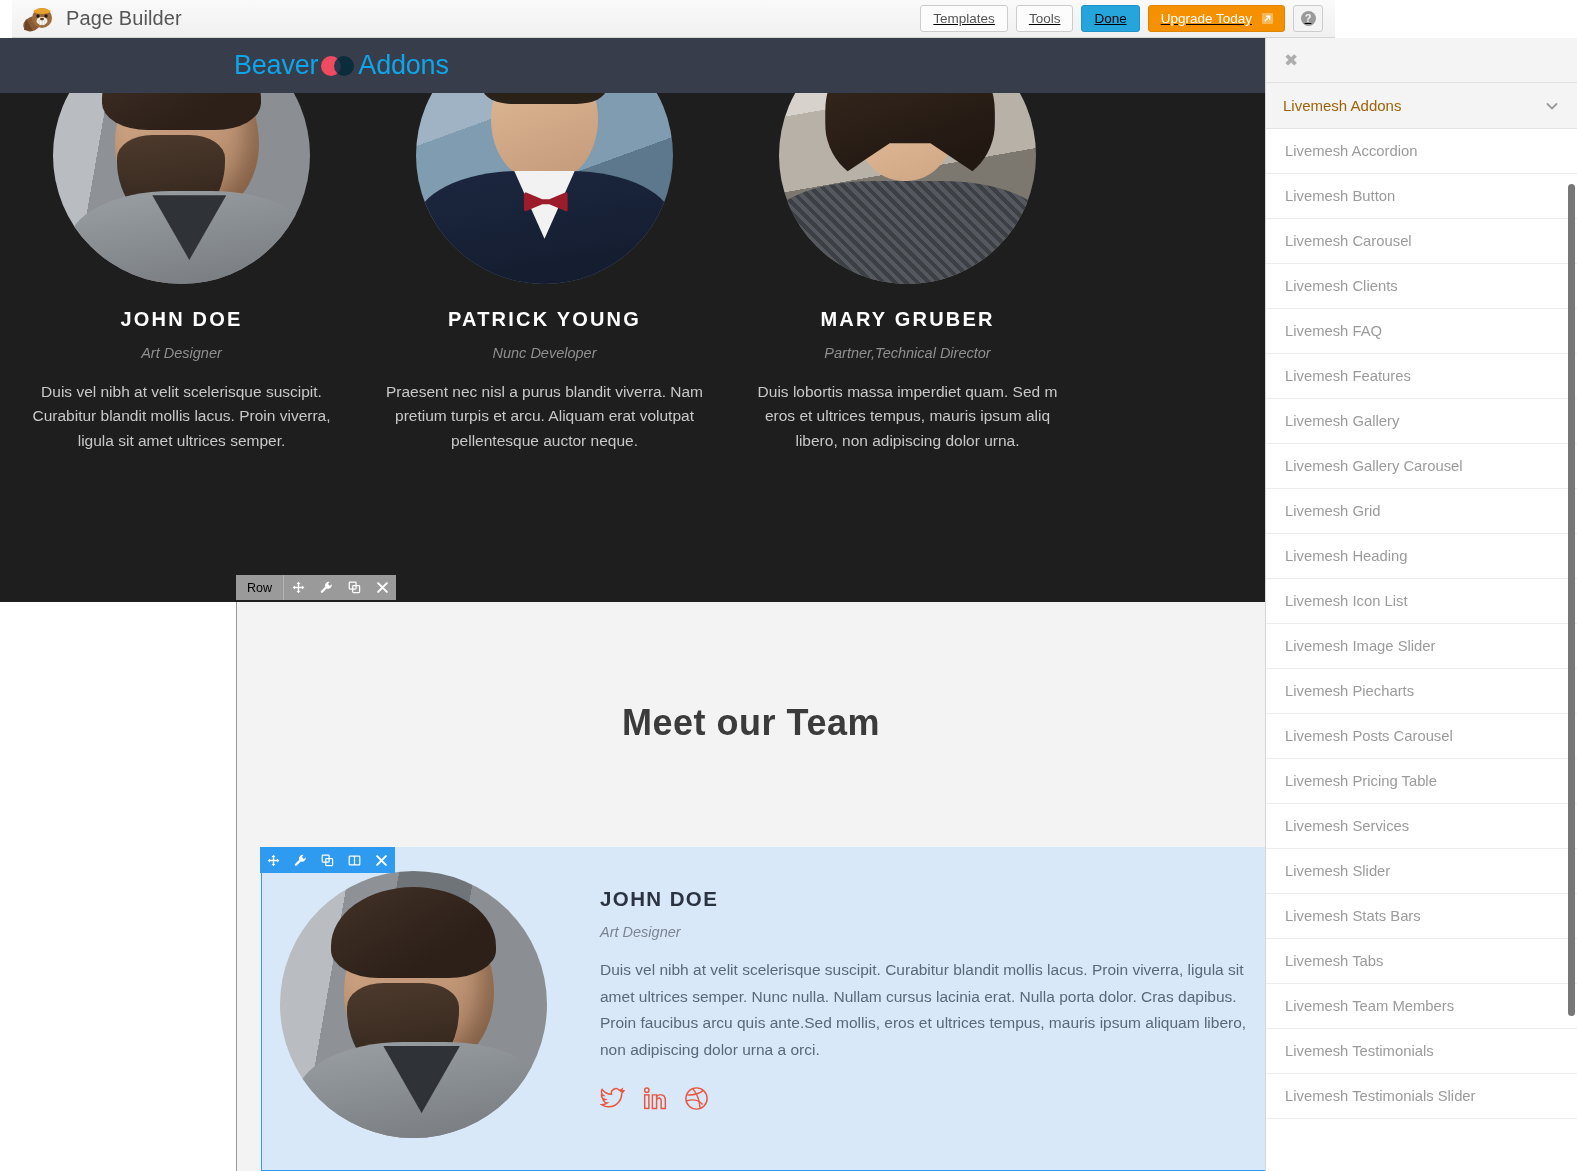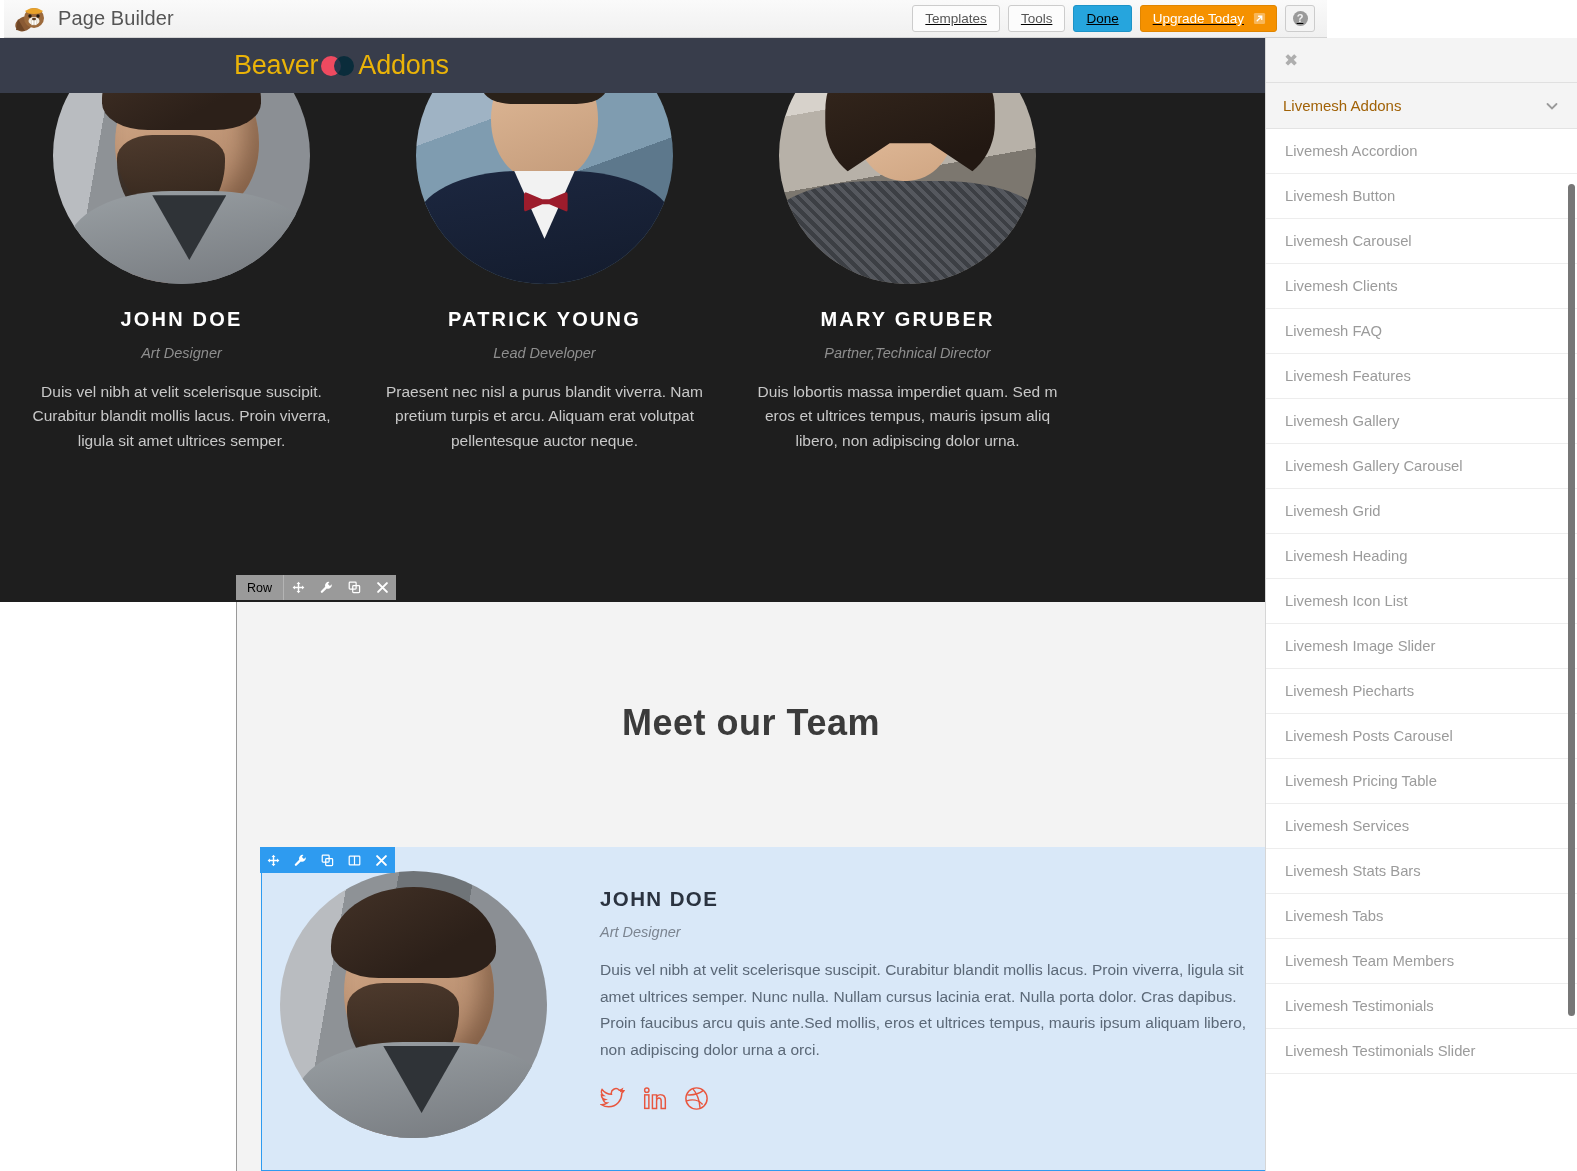--- a/index.html
+++ b/index.html
@@ -4,21 +4,21 @@
 <style>
   * { box-sizing: border-box; margin: 0; padding: 0; }
   html, body {
     width: 1577px; height: 1171px;
     font-family: "Liberation Sans", sans-serif;
     overflow: hidden; background: #ffffff;
   }
 
   
   .admin-bar {
-    position: absolute; top: 0; left: 4px;
+    position: absolute; top: 0; left: 12px;
     width: 1323px; height: 38px;
     background: linear-gradient(to bottom, #fafafa 0%, #f0f0f0 100%);
     border-bottom: 1px solid #d4d4d4;
     display: flex; align-items: center;
   }
   .pb-brand { display: flex; align-items: center; padding-left: 10px; }
   .beaver-logo { width: 34px; height: 30px; position: relative; flex: none; }
   .pb-title {
     font-size: 20px; color: #555; margin-left: 10px;
     font-weight: 400; letter-spacing: .1px;
@@ -59,21 +59,21 @@
   }
 
   
   .site-nav {
     position: absolute; top: 0; left: 0;
     width: 1265px; height: 55px;
     background: #383d4b;
     display: flex; align-items: center;
   }
   .site-logo {
-    margin-left: 234px; font-size: 27px; color: #eab308;
+    margin-left: 234px; font-size: 27px; color: #0ea5e9;
     font-weight: 400; display: flex; align-items: center; gap: 3px;
     letter-spacing: -.2px;
   }
   .logo-mark { position: relative; width: 34px; height: 20px; display:inline-block; }
   .logo-mark i {
     position: absolute; top: 0; width: 20px; height: 20px;
     border-radius: 50%; display: block;
   }
   .logo-mark .lm-a { left: 0; background: #ef4a60; }
   .logo-mark .lm-b { left: 13px; background: #2ab8c6; mix-blend-mode: multiply; }
@@ -395,21 +395,21 @@
       </div>
       <div class="dark-col">
         <div class="d-avatar">
           <div class="ph ph-patrick">
               <div class="glasses"></div>
               <div class="suit"></div>
               <div class="bow"></div>
             </div>
         </div>
         <div class="d-name">PATRICK YOUNG</div>
-        <div class="d-role">Lead Developer</div>
+        <div class="d-role">Nunc Developer</div>
         <div class="d-desc">Praesent nec nisl a purus blandit viverra. Nam pretium turpis et arcu. Aliquam erat volutpat pellentesque auctor neque.</div>
       </div>
       <div class="dark-col">
         <div class="d-avatar">
           <div class="ph ph-mary">
               <div class="sweater"></div>
             </div>
         </div>
         <div class="d-name">MARY GRUBER</div>
         <div class="d-role">Partner,Technical Director</div>
@@ -541,19 +541,20 @@
     <div class="panel-item">Livemesh Gallery</div>
     <div class="panel-item">Livemesh Gallery Carousel</div>
     <div class="panel-item">Livemesh Grid</div>
     <div class="panel-item">Livemesh Heading</div>
     <div class="panel-item">Livemesh Icon List</div>
     <div class="panel-item">Livemesh Image Slider</div>
     <div class="panel-item">Livemesh Piecharts</div>
     <div class="panel-item">Livemesh Posts Carousel</div>
     <div class="panel-item">Livemesh Pricing Table</div>
     <div class="panel-item">Livemesh Services</div>
+    <div class="panel-item">Livemesh Slider</div>
     <div class="panel-item">Livemesh Stats Bars</div>
     <div class="panel-item">Livemesh Tabs</div>
     <div class="panel-item">Livemesh Team Members</div>
     <div class="panel-item">Livemesh Testimonials</div>
     <div class="panel-item">Livemesh Testimonials Slider</div>
   </div>
 </div>
 
 </body></html>

